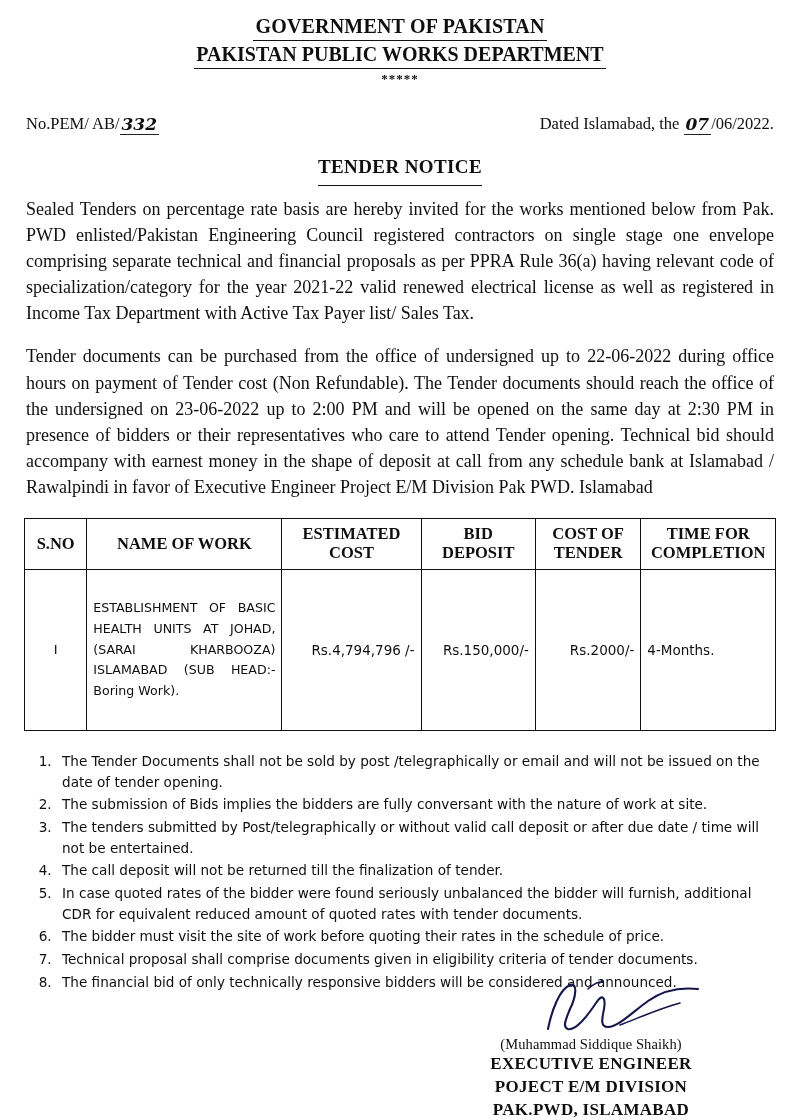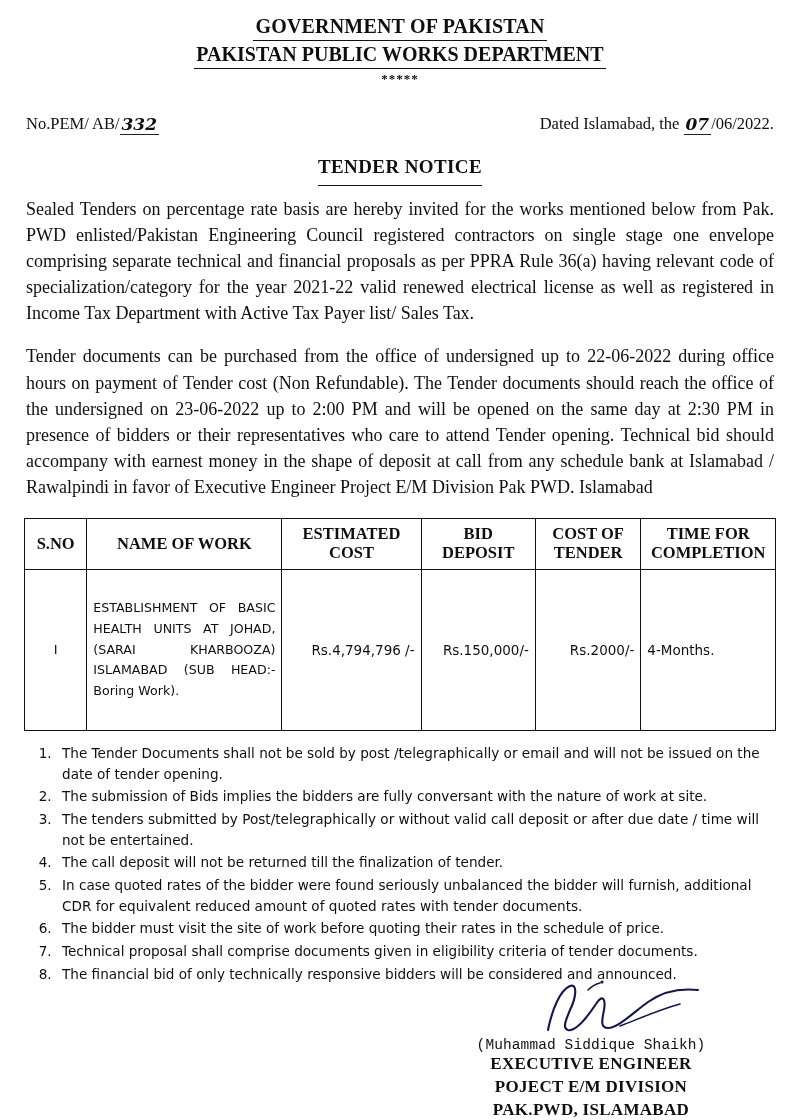--- a/index.html
+++ b/index.html
@@ -141,21 +141,21 @@
     font-size: 13.5px;
     text-align: right;
   }
   td.cell-time {
     font-family: "DejaVu Sans", sans-serif;
     font-size: 13.5px;
     text-align: left;
     padding-left: 12px;
   }
   ol.conditions {
-    margin: 12px 30px 0 34px;
+    margin: 20px 30px 0 34px;
     padding-left: 22px;
     font-family: "DejaVu Sans", sans-serif;
     font-size: 13.6px;
     line-height: 1.52;
   }
   ol.conditions li {
     margin-bottom: 2px;
     padding-left: 6px;
     text-align: left;
   }
@@ -170,21 +170,21 @@
     height: 52px;
     position: relative;
     margin-bottom: -4px;
   }
   .sign-scribble svg {
     position: absolute;
     right: 36px;
     bottom: -2px;
   }
   .sig-name {
-    font-family: Liberation Mono, monospace;
+    font-family: Liberation Serif, serif;
     font-size: 14.5px;
     letter-spacing: 0.1px;
     margin-top: 7px;
   }
   .sig-line {
     font-family: "Liberation Serif", serif;
     font-weight: bold;
     font-size: 17px;
     letter-spacing: 0.3px;
     line-height: 1.35;

